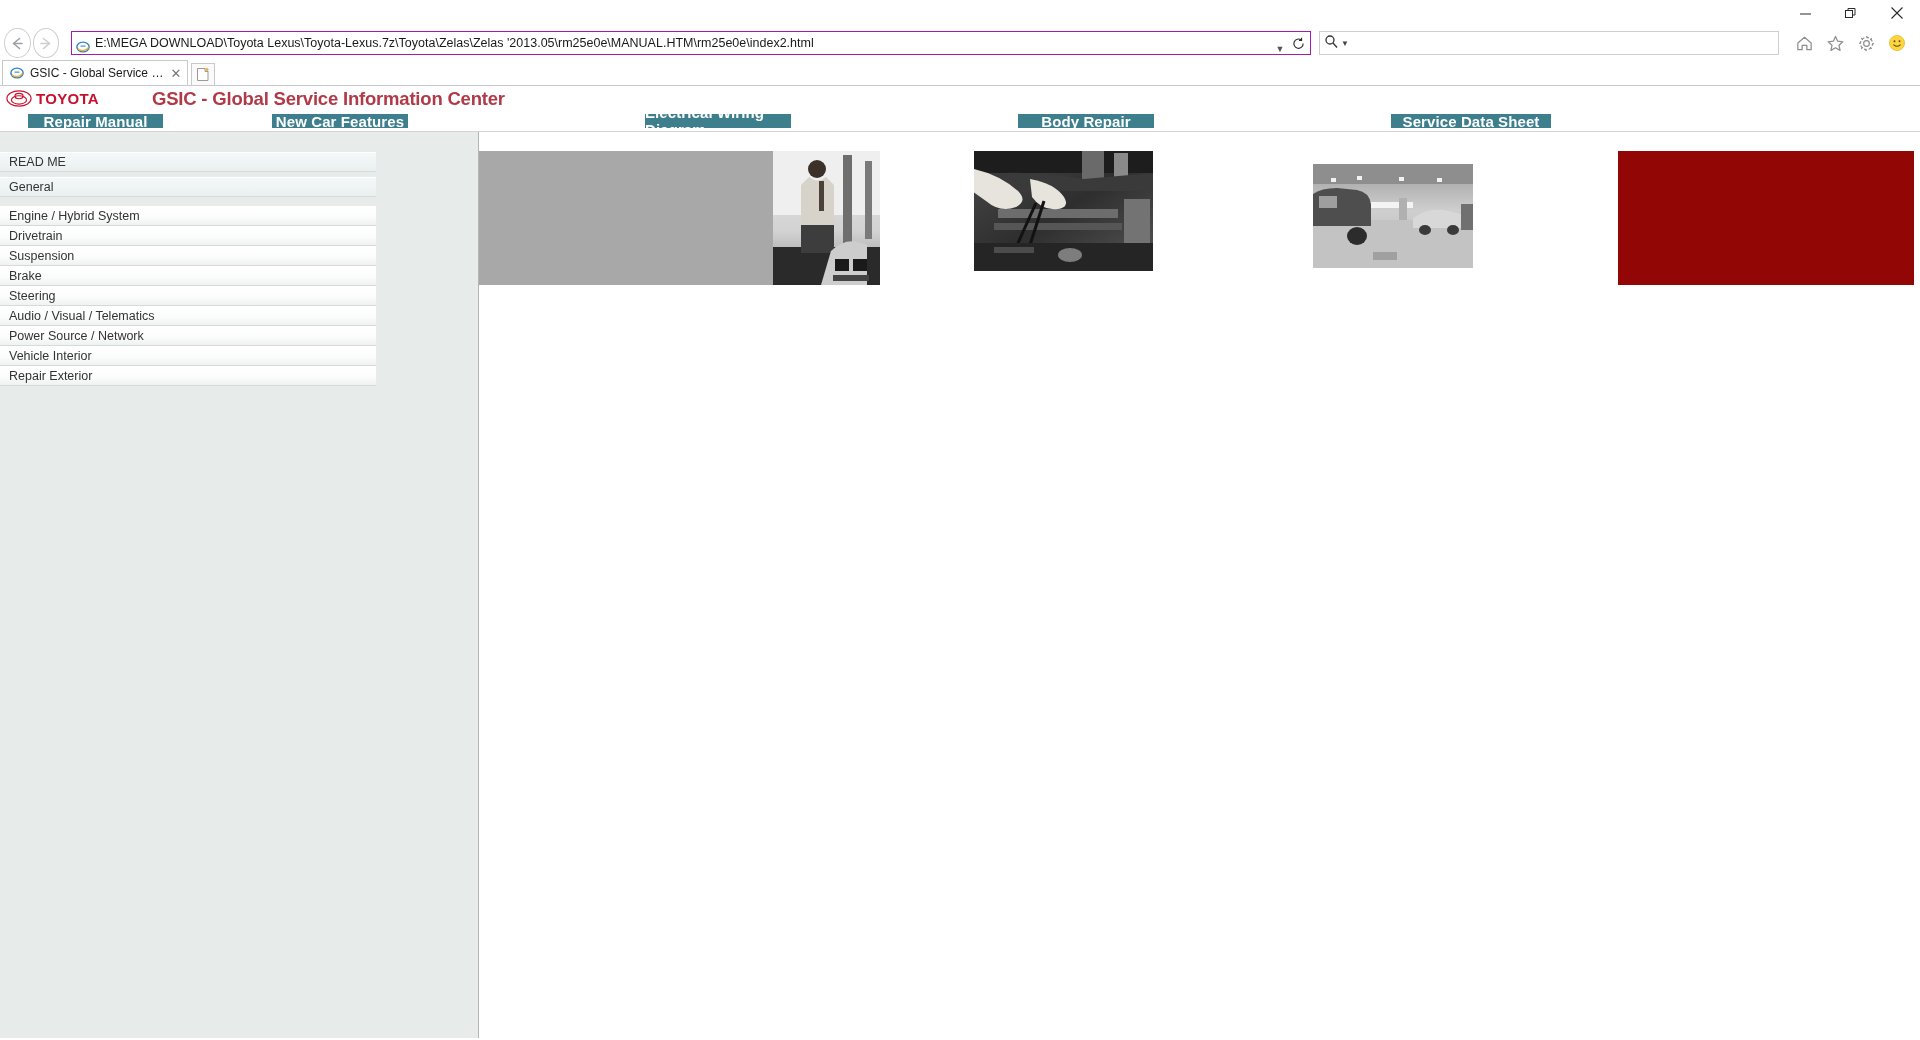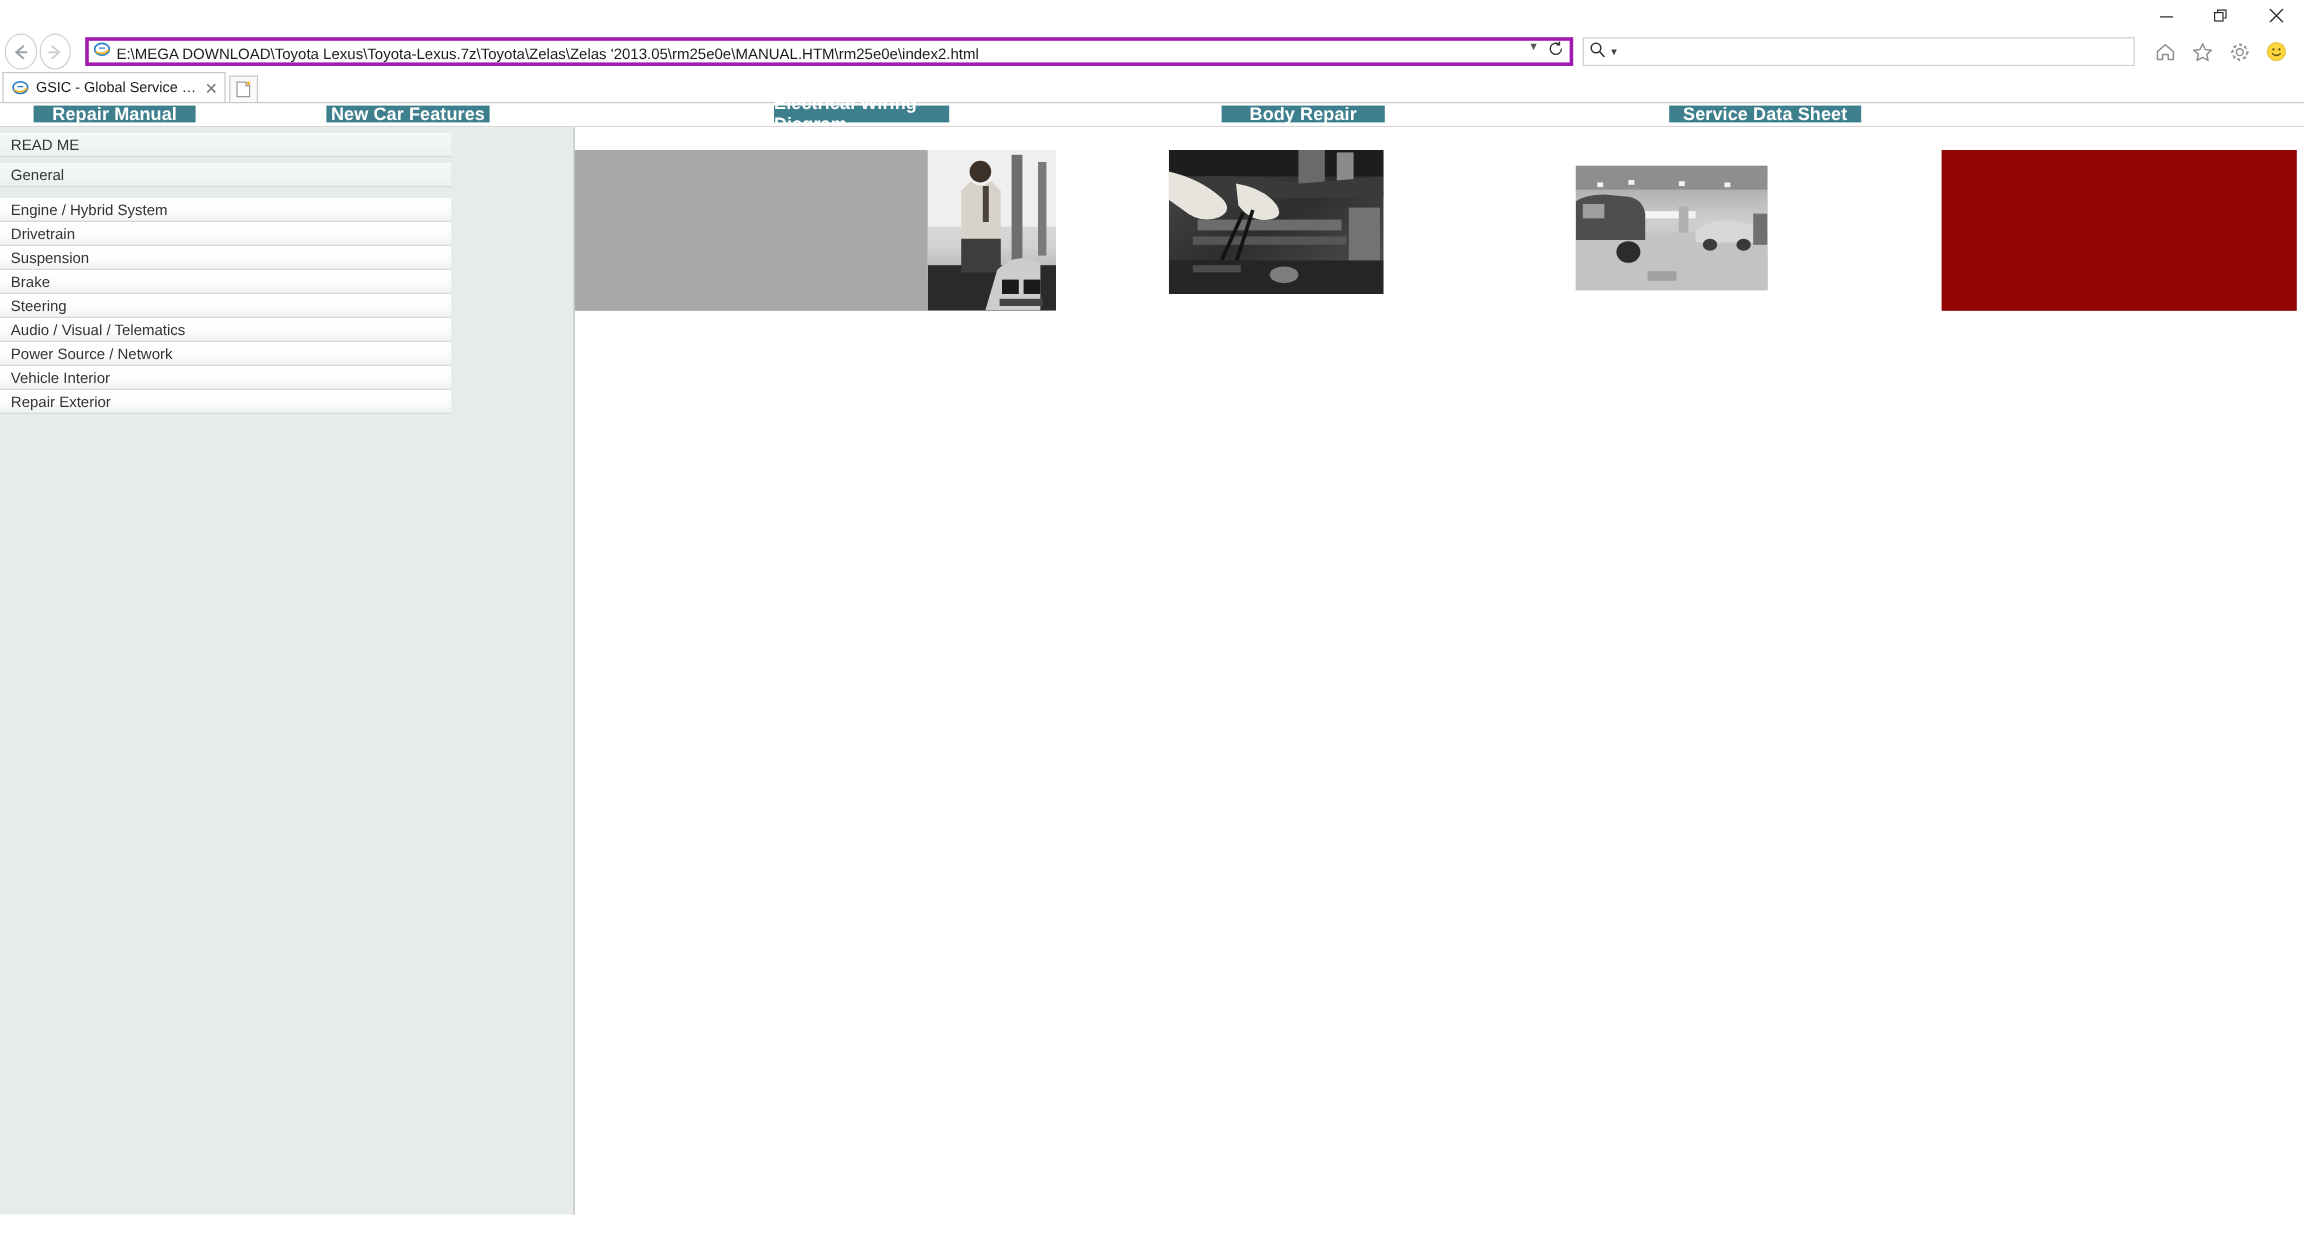--- a/index.html
+++ b/index.html
@@ -36,22 +36,22 @@
     width: 30px; height: 30px; border-radius: 50%;
     border: 1px solid #cfcfcf;
     display: flex; align-items: center; justify-content: center;
     margin-right: 2px; color: #b8b8b8; background: #fff;
   }
   .nav-arrow.back { color: #9aa0a6; }
   .nav-arrow svg { display: block; }
 
   .addressbar {
     flex: 0 0 1240px; height: 24px; margin-left: 10px;
-    border: 3px solid #a21caf; background: #fff;
-    display: flex; align-items: flex-start; padding: 0 2px;
+    border: 1px solid #a21caf; background: #fff;
+    display: flex; align-items: flex-end; padding: 0 2px;
   }
   .addr-favicon { width: 18px; display:flex; align-items:center; justify-content:center; }
   .addr-text {
     flex: 1; font-size: 12.5px; color: #1a1a1a;
     white-space: nowrap; overflow: hidden; text-overflow: clip;
     padding-left: 3px; line-height: 22px;
   }
   .addr-caret { width: 16px; text-align: center; color: #555; font-size: 9px; }
   .addr-refresh { width: 20px; text-align: center; color: #2b2b2b; }
 
@@ -135,21 +135,21 @@
   .navtabs-rule {
     position: absolute; left: 0; right: 0; top: 17px;
     height: 1px; background: #d8d2d2;
   }
 
   .body-area { display: flex; height: 906px; }
 
   .sidebar {
     width: 479px; background: #e7ebe9;
     border-right: 1px solid #b5b5b5;
-    padding-top: 5px; position: relative;
+    padding-top: 20px; position: relative;
   }
   .menu-item {
     position: relative;
     height: 20px; display: flex; align-items: center;
     font-size: 12.5px; color: #333;
     padding-left: 9px;
     background: linear-gradient(to bottom, #ffffff 0%, #fbfcfc 55%, #eef2f1 100%);
     border-top: 1px solid #ffffff;
     border-bottom: 1px solid #d6dbd9;
     margin-right: 102px;
@@ -307,20 +307,33 @@
           <line x1="11" y1="0.8" x2="11" y2="4"></line>
           <line x1="9.4" y1="2.4" x2="12.6" y2="2.4"></line>
         </g>
       </svg>
     </div>
   </div>
 </div>
 
 <div class="page">
 
+  <div class="gsic-header">
+    <div class="toyota-logo">
+      <svg class="toyota-mark" viewBox="0 0 40 26">
+        <g fill="none" stroke="#c8102e" stroke-width="1.7">
+          <ellipse cx="20" cy="13" rx="18.6" ry="11.8"></ellipse>
+          <ellipse cx="20" cy="9.2" rx="6.3" ry="4.1"></ellipse>
+          <ellipse cx="20" cy="15.2" rx="11.6" ry="6.4"></ellipse>
+        </g>
+      </svg>
+      <span class="toyota-word">TOYOTA</span>
+    </div>
+    <div class="gsic-title">GSIC - Global Service Information Center</div>
+  </div>
 
   <div class="model-badge">ZELAS / AGT20</div>
 
   <div class="navtabs">
     <div class="navtab" style="left:28px;width:135px;">
       <span>Repair Manual</span>
     </div>
     <div class="navtab" style="left:272px;width:136px;text-align:right;">
       <span>New Car Features</span>
     </div>

